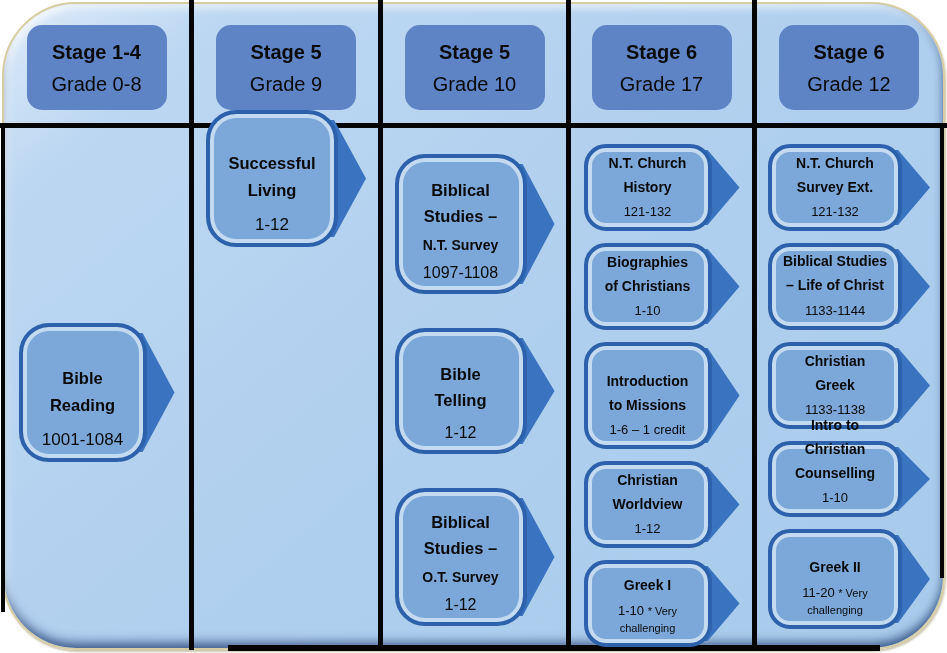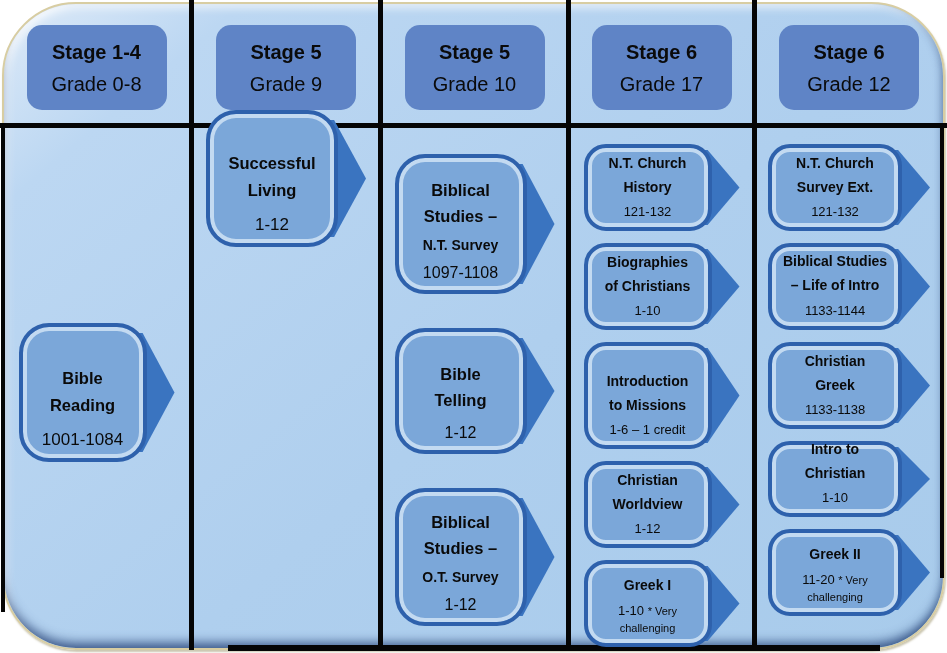--- a/index.html
+++ b/index.html
@@ -213,45 +213,46 @@
               <div class="t-line">Survey Ext.</div>
             </div>
             <div class="course-code" style="font-size: 13px; margin-top: 4px;"><span>121-132</span></div>
           </div>
         </div>
         <div class="course" style="width: 162px; height: 87px;">
           <div class="course-arrow" style="top: 6px; bottom: 6px;"></div>
           <div class="course-box" style="width: 134px; border-radius: 22px;">
             <div class="course-title" style="font-size: 14px; line-height: 1.7;">
               <div class="t-line">Biblical Studies</div>
-              <div class="t-line">– Life of Intro</div>
+              <div class="t-line">– Life of Christ</div>
             </div>
             <div class="course-code" style="font-size: 13px; margin-top: 5px;"><span>1133-1144</span></div>
           </div>
         </div>
         <div class="course" style="width: 162px; height: 87px;">
           <div class="course-arrow" style="top: 6px; bottom: 6px;"></div>
           <div class="course-box" style="width: 134px; border-radius: 22px;">
             <div class="course-title" style="font-size: 14px; line-height: 1.7;">
               <div class="t-line">Christian</div>
               <div class="t-line">Greek</div>
             </div>
             <div class="course-code" style="font-size: 13px; margin-top: 4px;"><span>1133-1138</span></div>
           </div>
         </div>
         <div class="course" style="width: 162px; height: 76px;">
           <div class="course-arrow" style="top: 6px; bottom: 6px;"></div>
           <div class="course-box" style="width: 134px; border-radius: 22px;">
             <div class="course-title" style="font-size: 14px; line-height: 1.7;">
               <div class="t-line">Intro to Christian</div>
+              <div class="t-line">Counselling</div>
             </div>
             <div class="course-code" style="font-size: 13px; margin-top: 4px;"><span>1-10</span></div>
           </div>
         </div>
-        <div class="course" style="width: 162px; height: 87px;">
+        <div class="course" style="width: 162px; height: 100px;">
           <div class="course-arrow" style="top: 6px; bottom: 6px;"></div>
           <div class="course-box" style="width: 134px; border-radius: 22px;">
             <div class="course-title" style="font-size: 14px; line-height: 1.7;">
               <div class="t-line">Greek II</div>
             </div>
             <div class="course-code" style="font-size: 13px; margin-top: 4px;"><span>11-20</span> <span class="course-note">* Very challenging</span></div>
           </div>
         </div>
       </div>
     </div>

